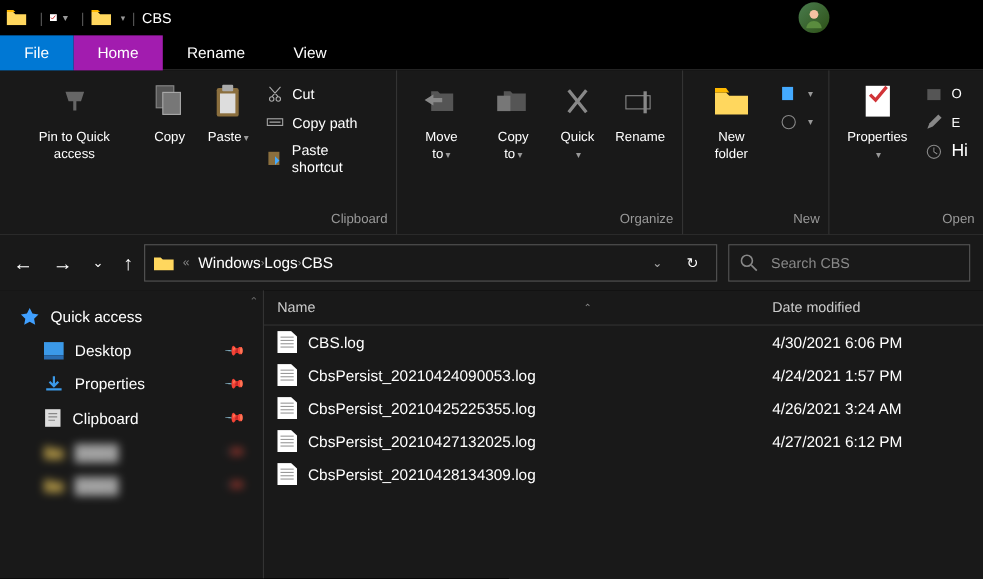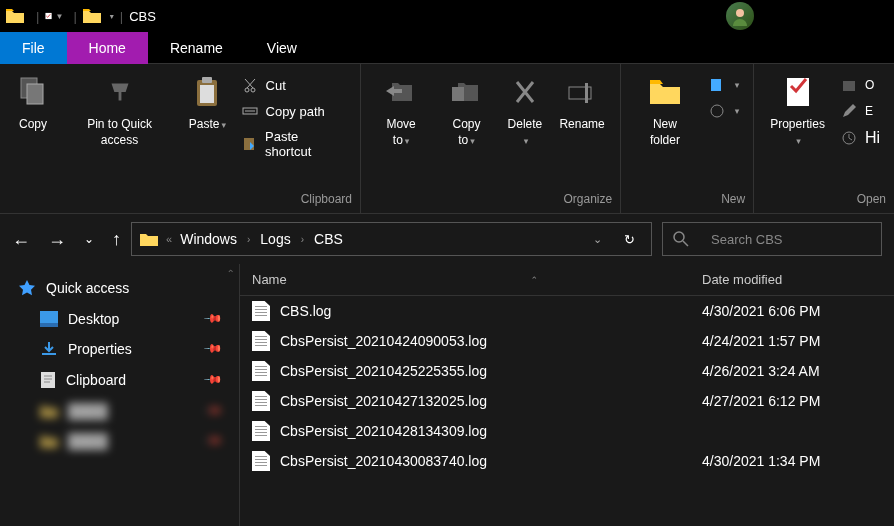--- a/index.html
+++ b/index.html
@@ -21,24 +21,24 @@
 .rbtn{display:flex;flex-direction:column;align-items:center;justify-content:flex-start;padding:6px 8px;cursor:pointer;min-width:50px;gap:6px}
 .rbtn .ico{height:36px;display:flex;align-items:center;justify-content:center}
 .rbtn .lbl{text-align:center;font-size:12px;line-height:1.35;color:#fff}
 .vstack{display:flex;flex-direction:column;gap:4px;padding-top:6px}
 .sm{display:flex;align-items:center;gap:8px;padding:3px 6px;cursor:pointer;font-size:13px}
 .caret{font-size:9px;color:#999;margin-left:2px}
 .addrbar{height:50px;background:#191919;display:flex;align-items:center;gap:10px;padding:0 12px}
 .navbtns{display:flex;gap:18px;align-items:center}
 .navbtn{cursor:pointer;color:#fff;font-size:18px}
 .addrbox{flex:1;height:34px;border:1px solid #555;display:flex;align-items:center;padding:0 8px;gap:8px}
-.crumb{display:flex;align-items:center;gap:10px;font-size:14px}
+.crumb{display:flex;align-items:center;font-size:14px}
 .crumb .ar{color:#888;font-size:10px}
 .refresh{margin-left:auto;padding:0 6px}
-.searchbox{width:220px;height:34px;border:1px solid #555;display:flex;align-items:center;padding:0 10px;gap:22px;color:#888}
+.searchbox{width:220px;height:34px;border:1px solid #555;display:flex;align-items:center;padding:0 10px;gap:12px;color:#888}
 .content{display:flex;height:262px;background:#191919}
 .sidebar{width:240px;background:#191919;border-right:1px solid #333;padding:8px 0;position:relative}
 .sbitem{display:flex;align-items:center;gap:10px;padding:7px 18px;cursor:pointer;font-size:14px}
 .sbitem.nested{padding-left:40px}
 .pin{margin-left:auto;color:#888;font-size:12px;transform:rotate(45deg)}
 .scrollind{position:absolute;right:4px;top:4px;color:#666;font-size:10px}
 .filepane{flex:1;display:flex;flex-direction:column}
 .cols{display:flex;padding:8px 12px;border-bottom:1px solid #333;color:#ccc}
 .col-name{flex:1;display:flex;align-items:center;gap:80px}
 .col-date{width:180px}
@@ -89,34 +89,34 @@
   <div class="tab active">Home</div>
   <div class="tab">Rename</div>
   <div class="tab">View</div>
 </div>
 
 <div class="ribbon">
   <div class="rgroup">
     <div class="items">
       <div class="rbtn">
         <div class="ico">
+            <svg width="30" height="30" viewBox="0 0 30 30">
+              <path d="M15 3l4 8-3 3 6 6-2 2-6-6-3 3-8-4z" fill="#666" transform="rotate(45 15 15)"></path>
+            </svg>
+          </div>
+        <div class="lbl">Pin to Quick access</div>
+      </div>
+      <div class="rbtn">
+        <div class="ico">
             <svg width="28" height="32" viewBox="0 0 28 32">
               <rect x="2" y="2" width="16" height="20" fill="#555" stroke="#888"></rect>
               <rect x="8" y="8" width="16" height="20" fill="#777" stroke="#aaa"></rect>
             </svg>
           </div>
         <div class="lbl">Copy</div>
-      </div>
-      <div class="rbtn">
-        <div class="ico">
-            <svg width="30" height="30" viewBox="0 0 30 30">
-              <path d="M15 3l4 8-3 3 6 6-2 2-6-6-3 3-8-4z" fill="#666" transform="rotate(45 15 15)"></path>
-            </svg>
-          </div>
-        <div class="lbl">Pin to Quick access</div>
       </div>
       <div class="rbtn">
         <div class="ico">
             <svg width="26" height="32" viewBox="0 0 26 32">
               <rect x="3" y="4" width="20" height="26" fill="#8b6f3e" rx="2"></rect>
               <rect x="8" y="1" width="10" height="6" fill="#aaa" rx="1"></rect>
               <rect x="6" y="9" width="14" height="18" fill="#ddd"></rect>
             </svg>
           </div>
         <div class="lbl"><span>Paste</span><span class="caret">▾</span></div>
@@ -166,21 +166,21 @@
             </svg>
           </div>
         <div class="lbl"><span>Copy to</span><span class="caret">▾</span></div>
       </div>
       <div class="rbtn">
         <div class="ico">
             <svg width="26" height="30">
               <path d="M5 5l16 20M21 5L5 25" stroke="#888" stroke-width="3"></path>
             </svg>
           </div>
-        <div class="lbl"><span>Delete</span><br><span class="caret">▾</span></div>
+        <div class="lbl"><span>Quick</span><br><span class="caret">▾</span></div>
       </div>
       <div class="rbtn">
         <div class="ico">
             <svg width="30" height="26">
               <rect x="2" y="8" width="22" height="12" fill="none" stroke="#888"></rect>
               <rect x="18" y="4" width="3" height="20" fill="#888"></rect>
             </svg>
           </div>
         <div class="lbl">Rename</div>
       </div>
@@ -359,20 +359,15 @@
         </div>
         <div class="filerow">
           <div class="ficon"></div>
           <div class="fname">CbsPersist_20210427132025.log</div>
           <div class="fdate">4/27/2021 6:12 PM</div>
         </div>
         <div class="filerow">
           <div class="ficon"></div>
           <div class="fname">CbsPersist_20210428134309.log</div>
         </div>
-        <div class="filerow">
-          <div class="ficon"></div>
-          <div class="fname">CbsPersist_20210430083740.log</div>
-          <div class="fdate">4/30/2021 1:34 PM</div>
-        </div>
       </div>
   </div>
 </div>
 
 </body></html>

